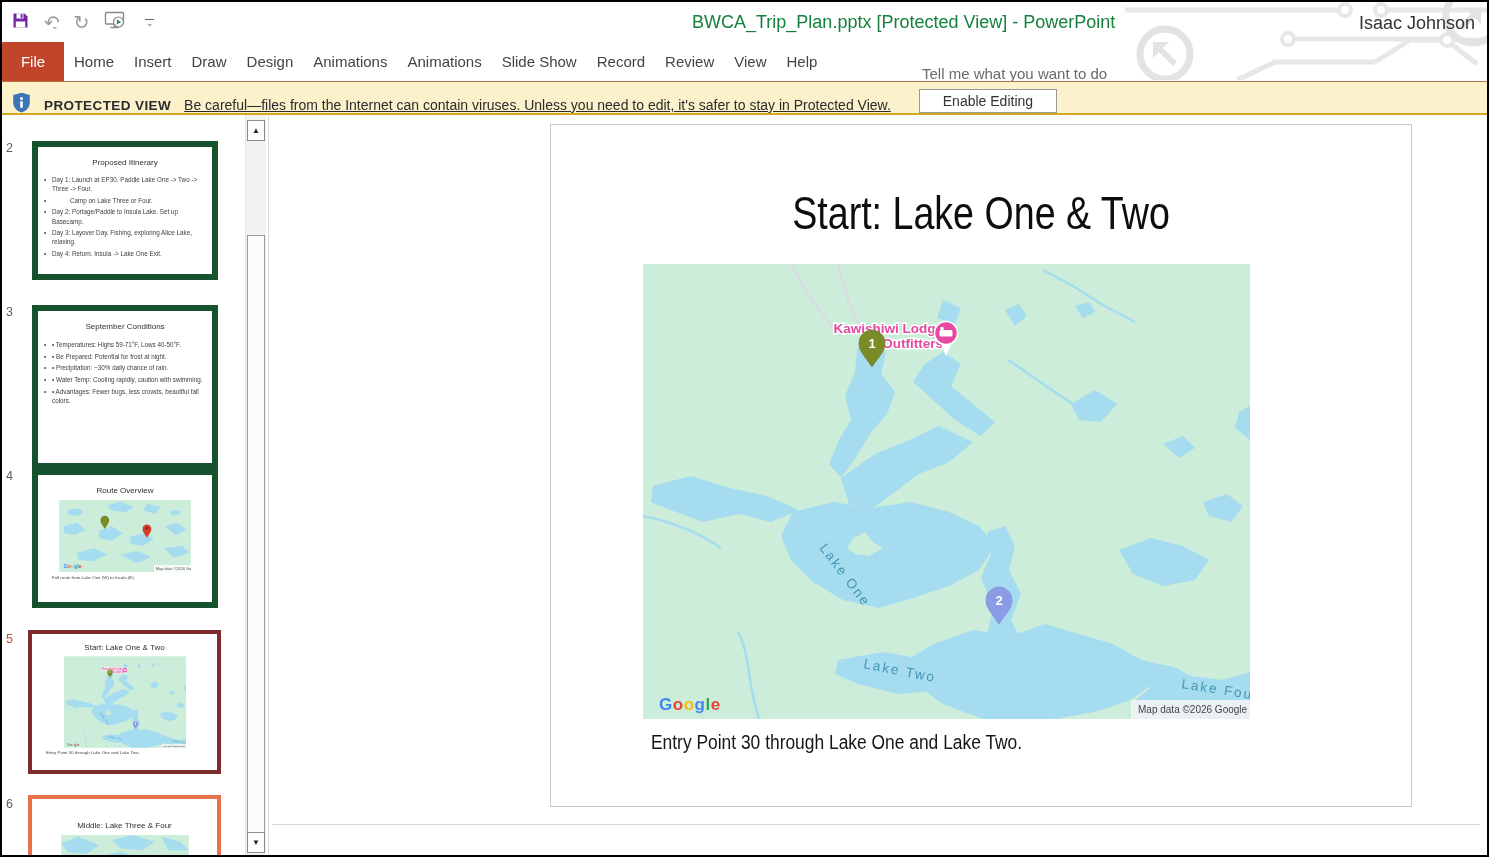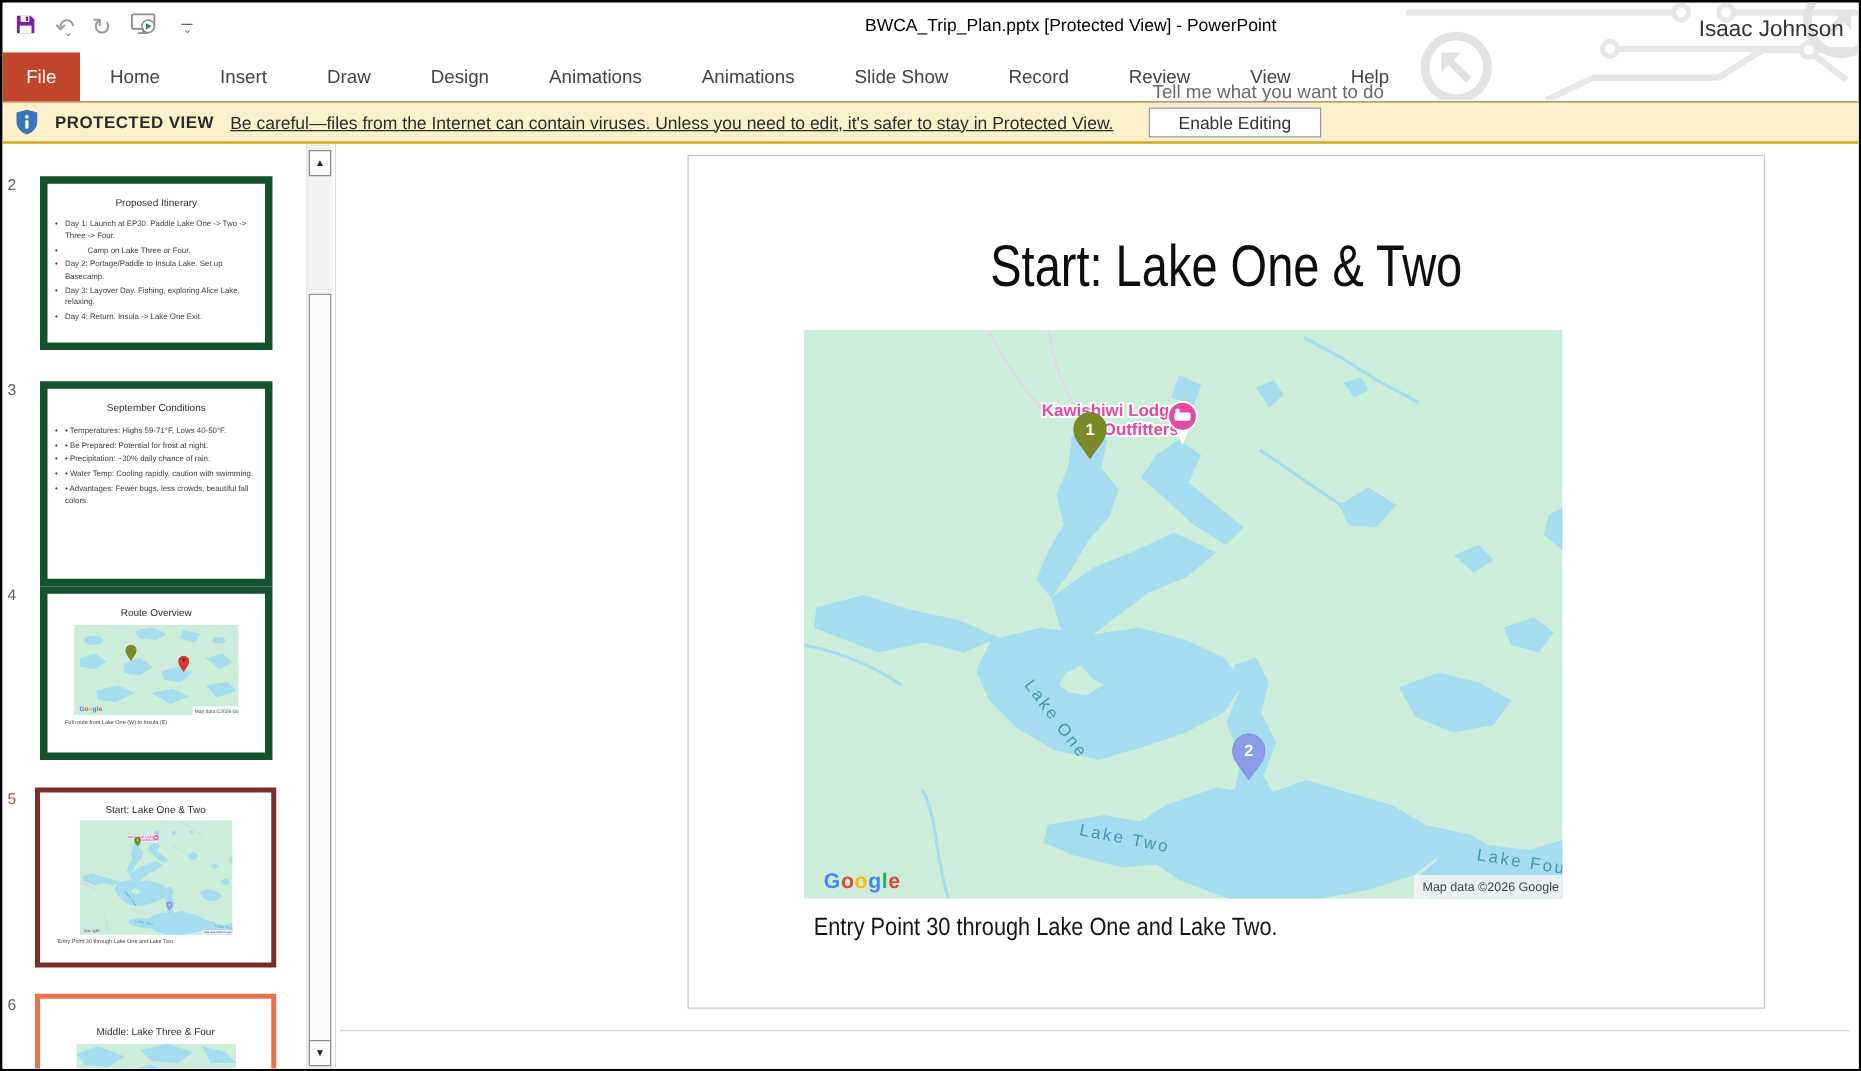--- a/index.html
+++ b/index.html
@@ -9,33 +9,33 @@
 
   
   .titlebar { position:absolute; left:0; top:0; right:0; height:40px; background:transparent; z-index:3; }
   .circuit { position:absolute; right:0; top:0; width:362px; height:78px; z-index:1; pointer-events:none; }
   .qat { position:absolute; left:10px; top:5px; display:flex; align-items:center; gap:15px; height:30px; z-index:4; }
   .qat .glyph { color:#9a9a9a; font-size:19px; line-height:1; }
   .qat .mini { color:#777; font-size:9px; line-height:1; margin-left:-9px; margin-top:8px; }
   .qat-custom { display:flex; flex-direction:column; align-items:center; margin-left:4px; }
   .qat-custom .bar { width:9px; height:0; border-top:1px solid #666; }
   .qat-custom .chev { font-size:9px; color:#666; line-height:6px; }
-  .win-title { position:absolute; left:690px; top:10px; font-size:14px; color:#000000; white-space:nowrap; z-index:4; }
+  .win-title { position:absolute; left:690px; top:10px; font-size:18px; color:#15803d; white-space:nowrap; z-index:4; }
   .account { position:absolute; right:12px; top:11px; font-size:18px; color:#333; z-index:4; }
 
   
   .ribbonrow { position:absolute; left:0; top:40px; right:0; height:39px; z-index:3; }
   .file-tab { position:absolute; left:0; top:0; width:62px; height:39px; background:#C0452A; color:#fff; font-size:15px; display:flex; align-items:center; justify-content:center; }
   .tabs { position:absolute; left:62px; top:0; height:39px; display:flex; }
-  .tabs span { padding:0 24px; line-height:39px; font-size:15px; color:#444; white-space:nowrap; }
+  .tabs span { padding:0 10px; line-height:39px; font-size:15px; color:#444; white-space:nowrap; }
   .tellme { position:absolute; left:920px; top:0; height:39px; display:flex; align-items:center; gap:23px;flex-direction:column; }
   .tellme .txt { font-size:15px; color:#6a6a6a; white-space:nowrap; }
 
   
-  .banner { position:absolute; left:0; top:79px; right:0; height:34px; background:#FBF2CC; border-top:1px solid #B5713F; border-bottom:2px solid #D2A81E; display:flex; align-items:center; padding-left:10px; z-index:5; }
+  .banner { position:absolute; left:0; top:79px; right:0; height:34px; background:#FBF2CC; border-top:1px solid #B5713F; border-bottom:2px solid #D2A81E; display:flex; align-items:flex-end; padding-left:10px; z-index:5; }
   .banner .label { margin-left:13px; font-size:13.5px; font-weight:700; letter-spacing:.4px; color:#2b2b2b; }
   .banner .msg { margin-left:13px; font-size:14px; color:#2b2b2b; text-decoration:underline; white-space:nowrap; }
   .banner .btn { margin-left:28px; background:#fff; border:1px solid #989898; font-size:14px; color:#333; padding:3px 23px; font-family:inherit; white-space:nowrap; }
 
   
   .content { position:absolute; left:0; top:113px; right:0; bottom:0; background:#fff; overflow:hidden; }
 
   
   .thumbpanel { position:absolute; left:0; top:0; width:243px; bottom:0; background:#fff; overflow:hidden; }
   .t-num { position:absolute; left:4px; width:22px; font-size:12.5px; color:#5f5f5f; }

